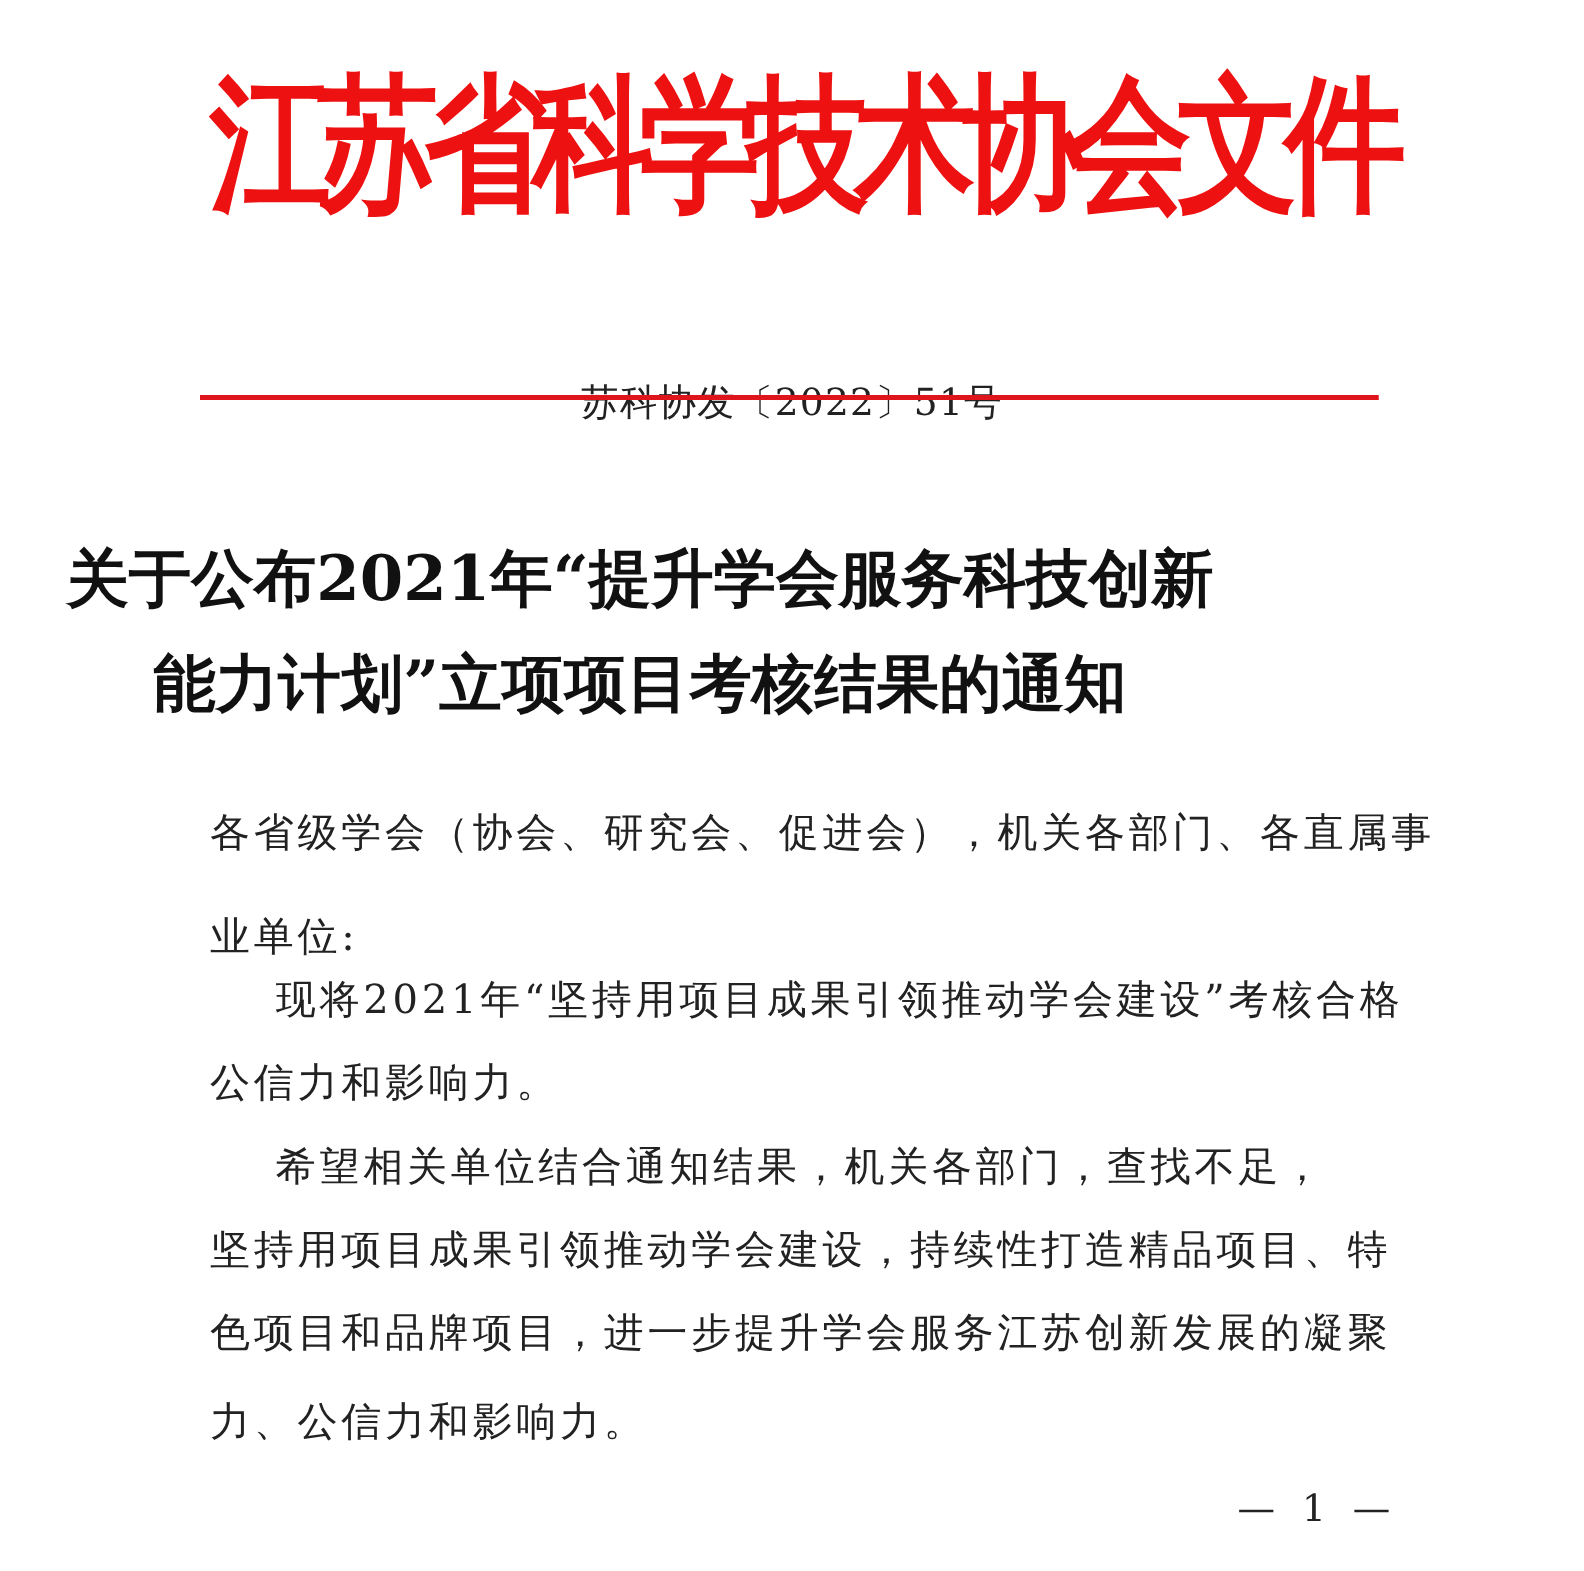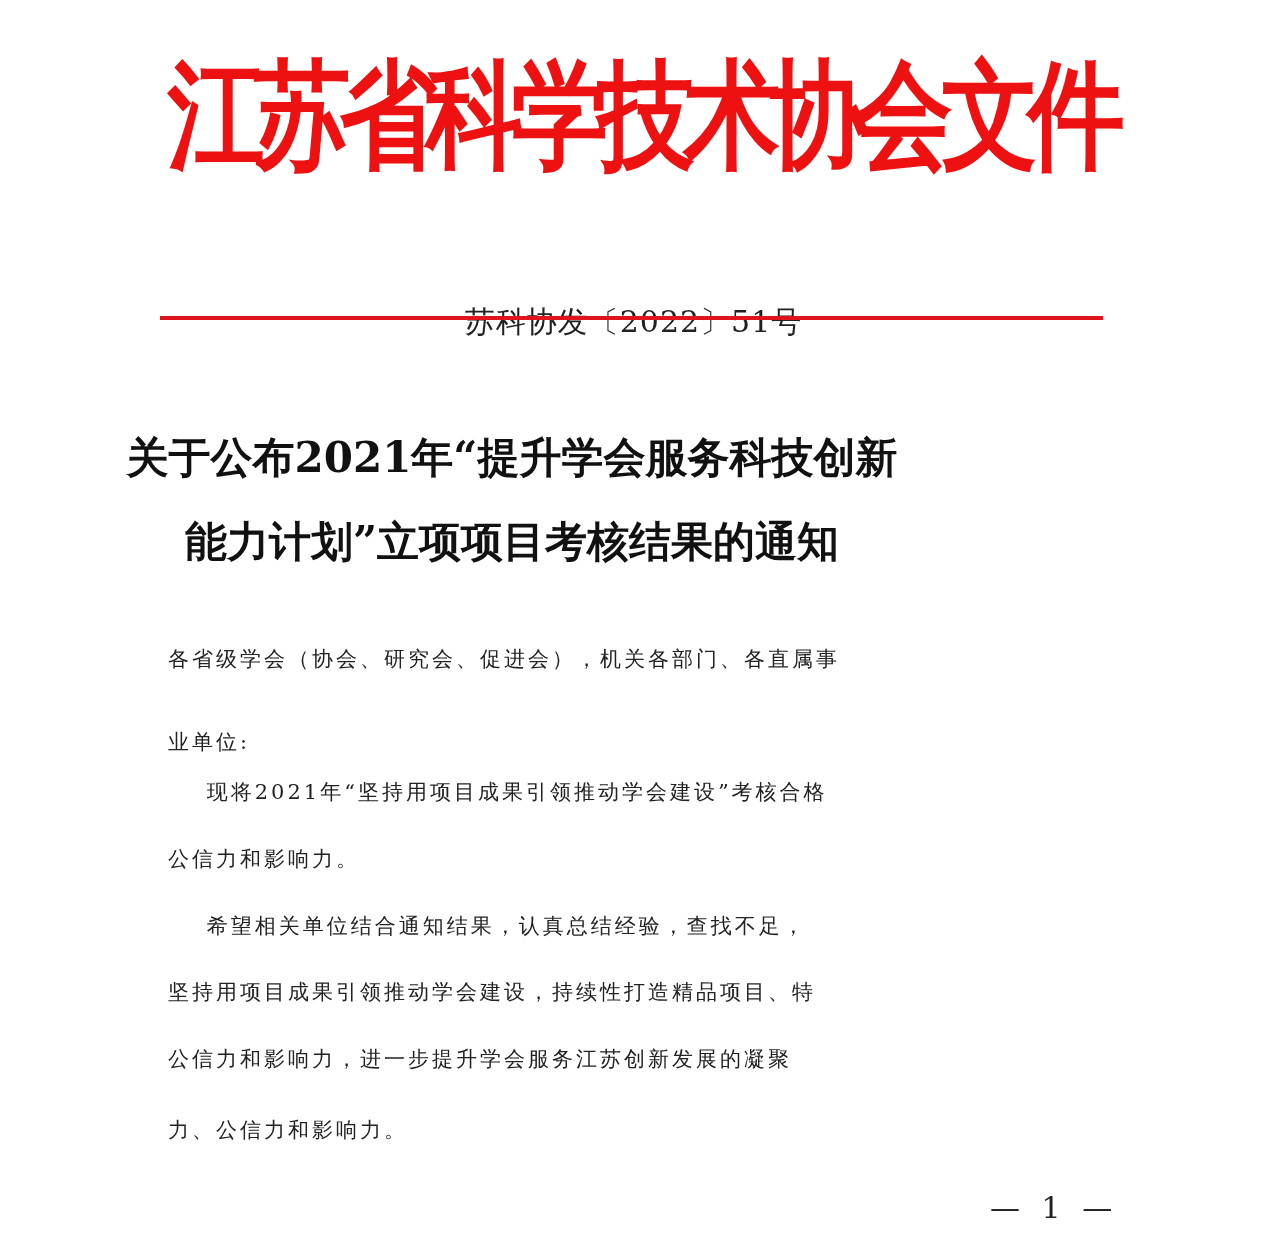--- a/index.html
+++ b/index.html
@@ -7,24 +7,24 @@
          font-family: "DejaVu Serif", "Liberation Serif", serif; color: #111; }
   .masthead { position: absolute; left: 160px; top: 40px; width: 945px; height: 150px;
               display: flex; justify-content: space-between; align-items: center; }
   .masthead .ch { color: #ee1111; font-size: 118px; line-height: 150px; font-weight: bold;
                   font-family: "DejaVu Serif", serif; transform: scaleX(0.82); transform-origin: center;
                   display: inline-block; width: 86px; text-align: center; }
   .docno { position: absolute; left: 0; width: 1267px; top: 258px; text-align: center;
            font-size: 30px; color: #222; letter-spacing: 1px; margin-top: 44px; }
   .redline { position: absolute; left: 160px; top: 316px; width: 943px; height: 4px; background: #e0141b; }
   .title { position: absolute; left: 0; width: 1024px; text-align: center; font-weight: bold;
-           font-size: 42px; color: #111; font-family: "DejaVu Serif", serif; }
+           font-size: 50px; color: #111; font-family: "DejaVu Serif", serif; }
   .title.l1 { top: 430px; }
   .title.l2 { top: 514px; }
-  .body-line { position: absolute; left: 168px; width: 930px; font-size: 21px; color: #222;
+  .body-line { position: absolute; left: 168px; width: 930px; font-size: 32px; color: #222;
                letter-spacing: 3px; white-space: nowrap; }
   .pageno { position: absolute; left: 990px; top: 1190px; font-size: 30px; color: #222;
             letter-spacing: 6px; }
 </style>
 </head>
 <body>
 
 <div class="masthead">
   <span class="ch">江</span>
   <span class="ch">苏</span>
@@ -42,18 +42,18 @@
 <div class="docno">苏科协发〔2022〕51号</div>
 <div class="redline"></div>
 
 <div class="title l1">关于公布2021年“提升学会服务科技创新</div>
 <div class="title l2">能力计划”立项项目考核结果的通知</div>
 
 <div class="body-line" style="top:645px">各省级学会（协会、研究会、促进会），机关各部门、各直属事</div>
 <div class="body-line" style="top:728px">业单位:</div>
 <div class="body-line" style="top:778px; white-space:pre">    现将2021年“坚持用项目成果引领推动学会建设”考核合格</div>
 <div class="body-line" style="top:845px">公信力和影响力。</div>
-<div class="body-line" style="top:912px; white-space:pre">    希望相关单位结合通知结果，认真总结经验，查找不足，</div>
+<div class="body-line" style="top:912px; white-space:pre">    希望相关单位结合通知结果，机关各部门，查找不足，</div>
 <div class="body-line" style="top:978px">坚持用项目成果引领推动学会建设，持续性打造精品项目、特</div>
-<div class="body-line" style="top:1045px">公信力和影响力，进一步提升学会服务江苏创新发展的凝聚</div>
+<div class="body-line" style="top:1045px">色项目和品牌项目，进一步提升学会服务江苏创新发展的凝聚</div>
 <div class="body-line" style="top:1116px">力、公信力和影响力。</div>
 
 <div class="pageno">— 1 —</div>
 
 </body></html>

